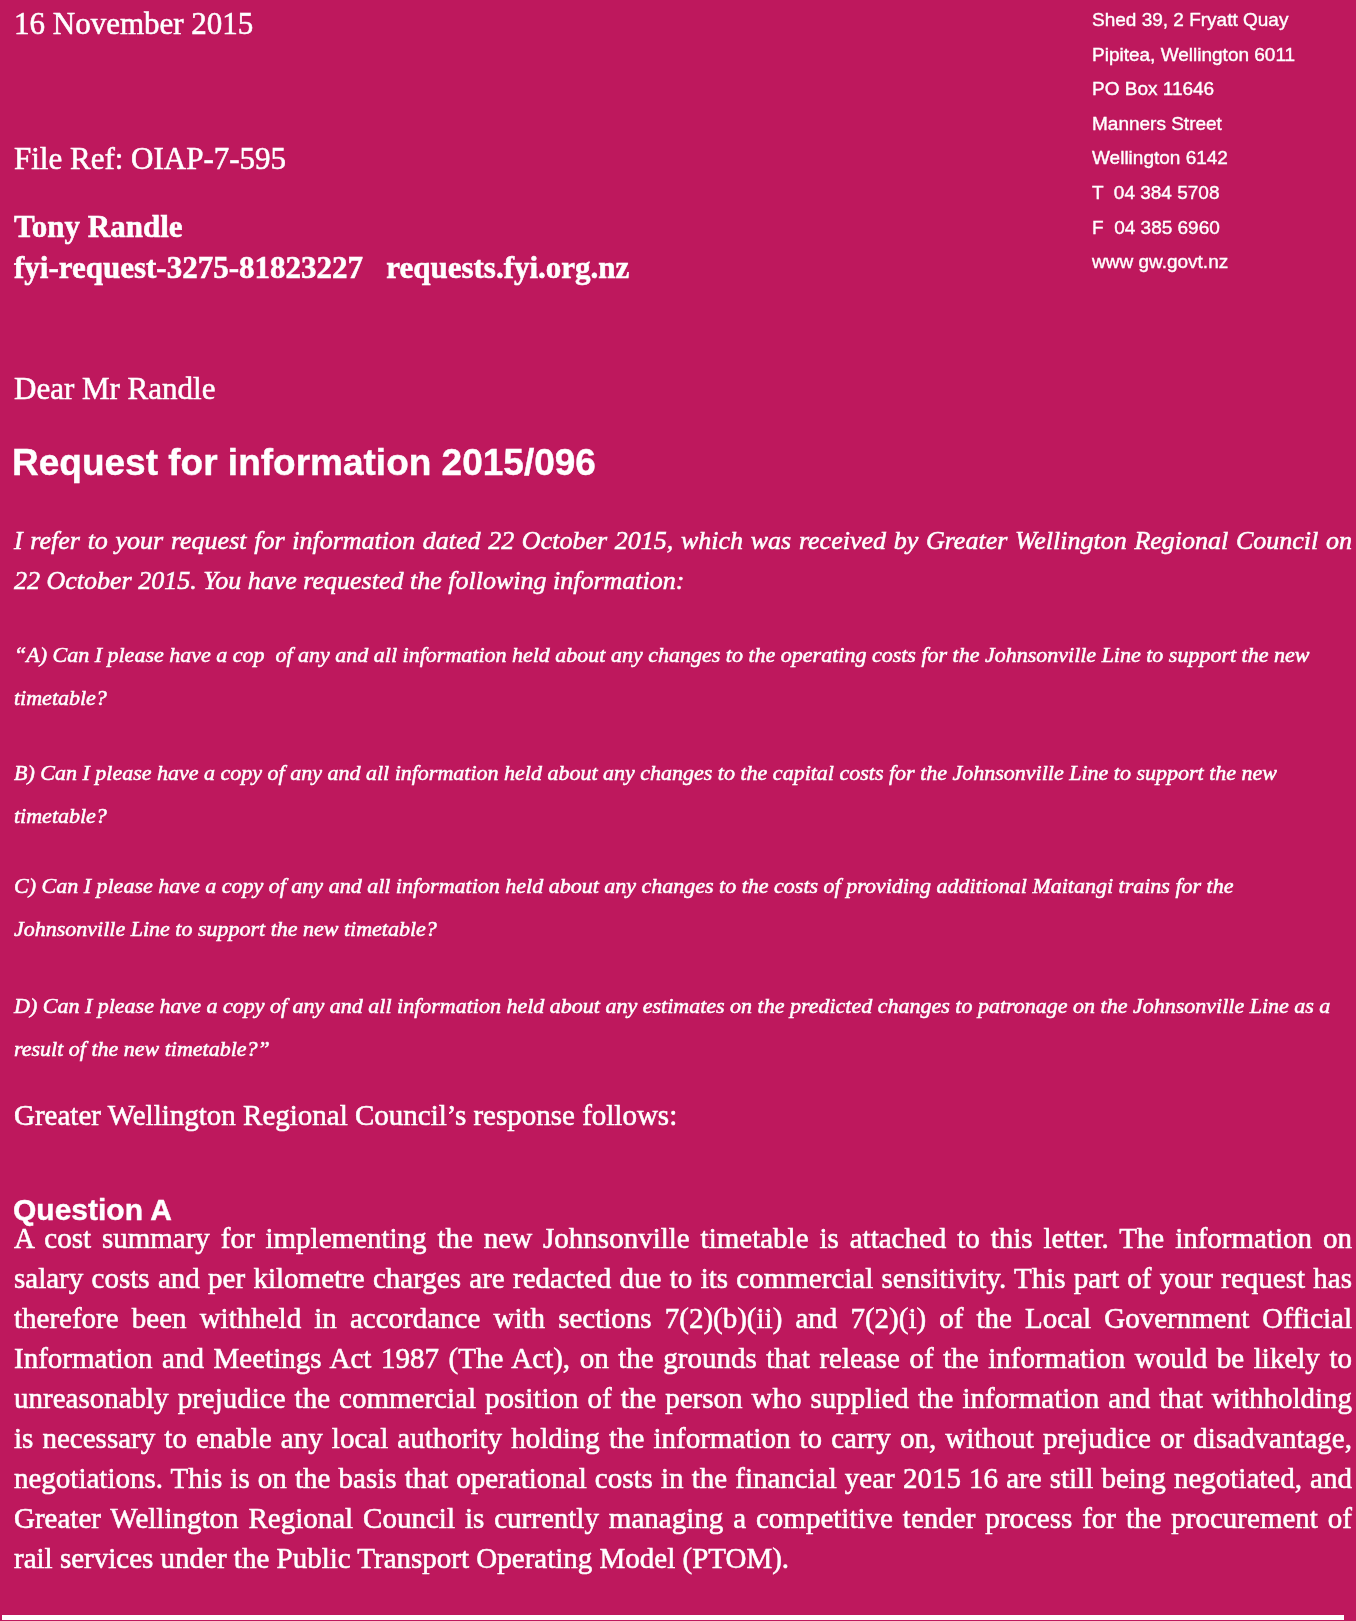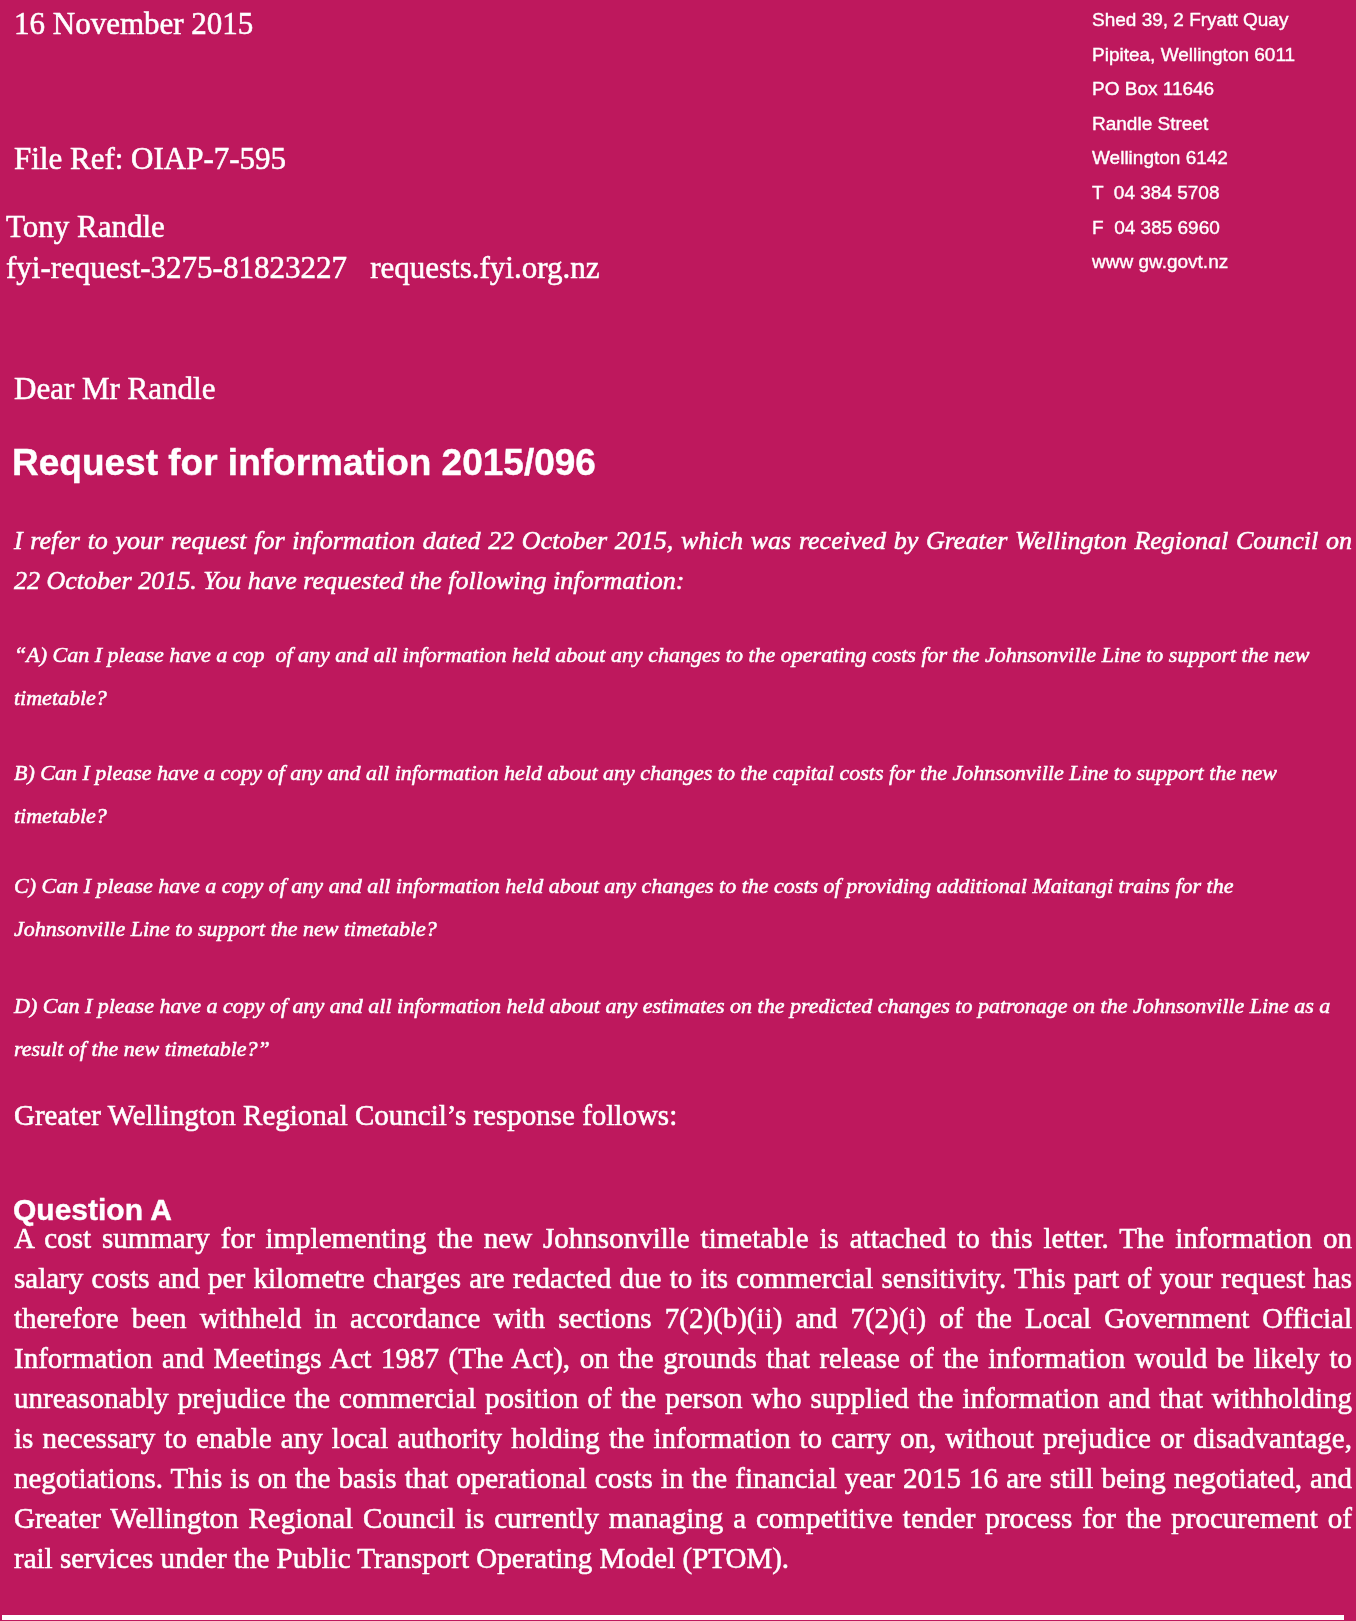--- a/index.html
+++ b/index.html
@@ -37,23 +37,24 @@
     -webkit-text-stroke: 0.4px #ffffff;
   }
   .address-block div { white-space: pre; }
   .file-ref {
     left: 14px; top: 141px;
     font-size: 31px;
     white-space: pre;
     text-align: center;
   }
   .recipient {
-    left: 6px; top: 206px;
+    left: 14px; top: 206px;
     font-size: 31px;
     line-height: 41px;
+    font-weight: bold;
   }
   .recipient div { white-space: pre; }
   .salutation {
     left: 14px; top: 371px;
     font-size: 31px;
     white-space: pre;
   }
   .subject {
     left: 12px; top: 442px;
     font-size: 37px;
@@ -111,21 +112,21 @@
 <body>
 
 <div class="page">
 
   <div class="abs serif date-line">16 November 2015</div>
 
   <div class="abs sans address-block">
     <div>Shed 39, 2 Fryatt Quay</div>
     <div>Pipitea, Wellington 6011</div>
     <div>PO Box 11646</div>
-    <div>Randle Street</div>
+    <div>Manners Street</div>
     <div>Wellington 6142</div>
     <div>T  04 384 5708</div>
     <div>F  04 385 6960</div>
     <div>www gw.govt.nz</div>
   </div>
 
   <div class="abs serif file-ref">File Ref: OIAP-7-595</div>
 
   <div class="abs serif recipient">
     <div>Tony Randle</div>

